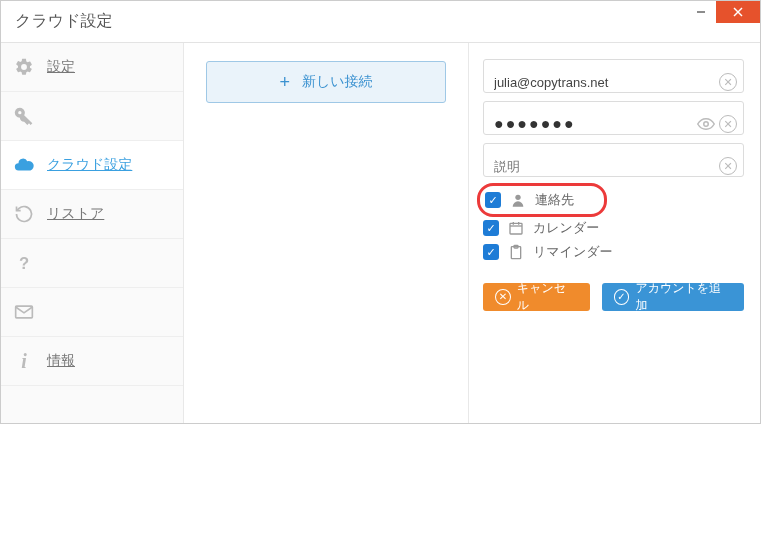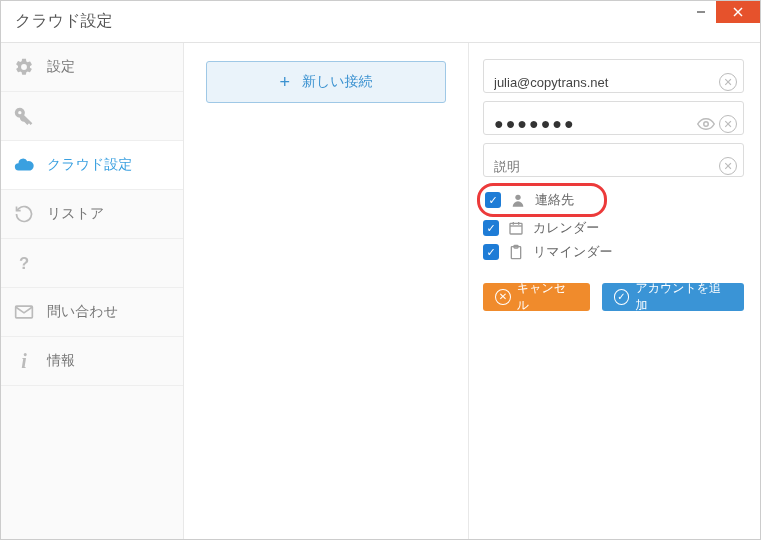--- a/index.html
+++ b/index.html
@@ -1,31 +1,31 @@
 <!DOCTYPE html>
 <html><head>
 <meta charset="utf-8">
 <style>
   * { box-sizing: border-box; margin: 0; padding: 0; font-family: "Segoe UI", "Meiryo", "Yu Gothic", sans-serif; }
   body { width: 761px; height: 540px; overflow: hidden; background: #fff; }
-  .window { width: 761px; height: 540px; border: 1px solid #ccc; display: flex; flex-direction: column; }
+  .window { width: 761px; height: 424px; border: 1px solid #ccc; display: flex; flex-direction: column; }
   
   .titlebar { height: 42px; display: flex; align-items: flex-start; border-bottom: 1px solid #e3e3e3; }
   .titlebar .title { flex: 1; font-size: 16px; color: #555; padding: 10px 14px 0 14px; }
   .titlebar .wbtns { display: flex; align-items: flex-start; }
   .titlebar .wbtn { width: 30px; height: 22px; display: flex; align-items: center; justify-content: center; font-size: 12px; color: #666; }
   .titlebar .wbtn.clse { background: #e6522c; color: #fff; width: 44px; height: 22px; font-size: 14px; }
   
   .body { flex: 1; display: flex; min-height: 0; }
   .sidebar { width: 183px; border-right: 1px solid #e8e8e8; background: #fafafa; }
   .side-item { height: 49px; display: flex; align-items: center; padding: 0 12px; gap: 12px; border-bottom: 1px solid #eee; color: #777; cursor: pointer; }
   .side-item.active { color: #3aa0e0; background: #fff; }
   .side-item .sicon { width: 22px; height: 22px; display: flex; align-items: center; justify-content: center; color: #bbb; }
   .side-item.active .sicon { color: #3aa0e0; }
-  .side-item .lbl { font-size: 14px; flex: 1; }
+  .side-item .lbl { font-size: 14px; flex: 1; text-decoration: underline; }
   
   .middle { width: 285px; border-right: 1px solid #e8e8e8; padding: 18px; text-align: center; }
   .new-conn { width: 240px; height: 42px; border: 1px solid #9fc8e6; background: #eaf3fa; color: #3a91d0; border-radius: 3px; display: flex; align-items: center; justify-content: center; gap: 12px; font-size: 14px; margin: 0 auto; cursor: pointer; }
   .helplink { margin-top: 18px; font-size: 12px; color: #3a91d0; text-decoration: underline; line-height: 1.6; cursor: pointer; }
   
   .right { flex: 1; padding: 16px 16px 16px 14px; }
   .field { display: flex; align-items: center; border: 1px solid #dcdcdc; border-radius: 3px; height: 34px; margin-bottom: 8px; padding: 12px 6px 0 10px; }
   .field input { flex: 1; border: none; outline: none; font-size: 13px; color: #444; background: transparent; }
   .cicon { width: 18px; height: 18px; border: 1.5px solid #bbb; border-radius: 50%; display: flex; align-items: center; justify-content: center; font-size: 11px; color: #bbb; margin-left: 4px; cursor: pointer; line-height: 1; }
   .dots { letter-spacing: 2px; font-size: 16px; color: #333; }
@@ -106,21 +106,20 @@
             </svg>
         </span>
       </div>
       <div class="side-item">
         <span class="sicon">
           <svg width="20" height="20" viewBox="0 0 24 24" fill="none" stroke="currentColor" stroke-width="2">
               <rect x="2" y="5" width="20" height="14" rx="1"></rect>
               <polyline points="2,6 12,13 22,6"></polyline>
             </svg>
         </span>
-        <span class="lbl">問い合わせ</span>
       </div>
       <div class="side-item">
         <span class="sicon" style="font-style:italic;font-family:serif;font-size:20px;font-weight:bold;">i</span>
         <span class="lbl">情報</span>
       </div>
     </div>
 
     <div class="middle">
       <div class="new-conn">
         <span style="font-size:18px;">+</span>

